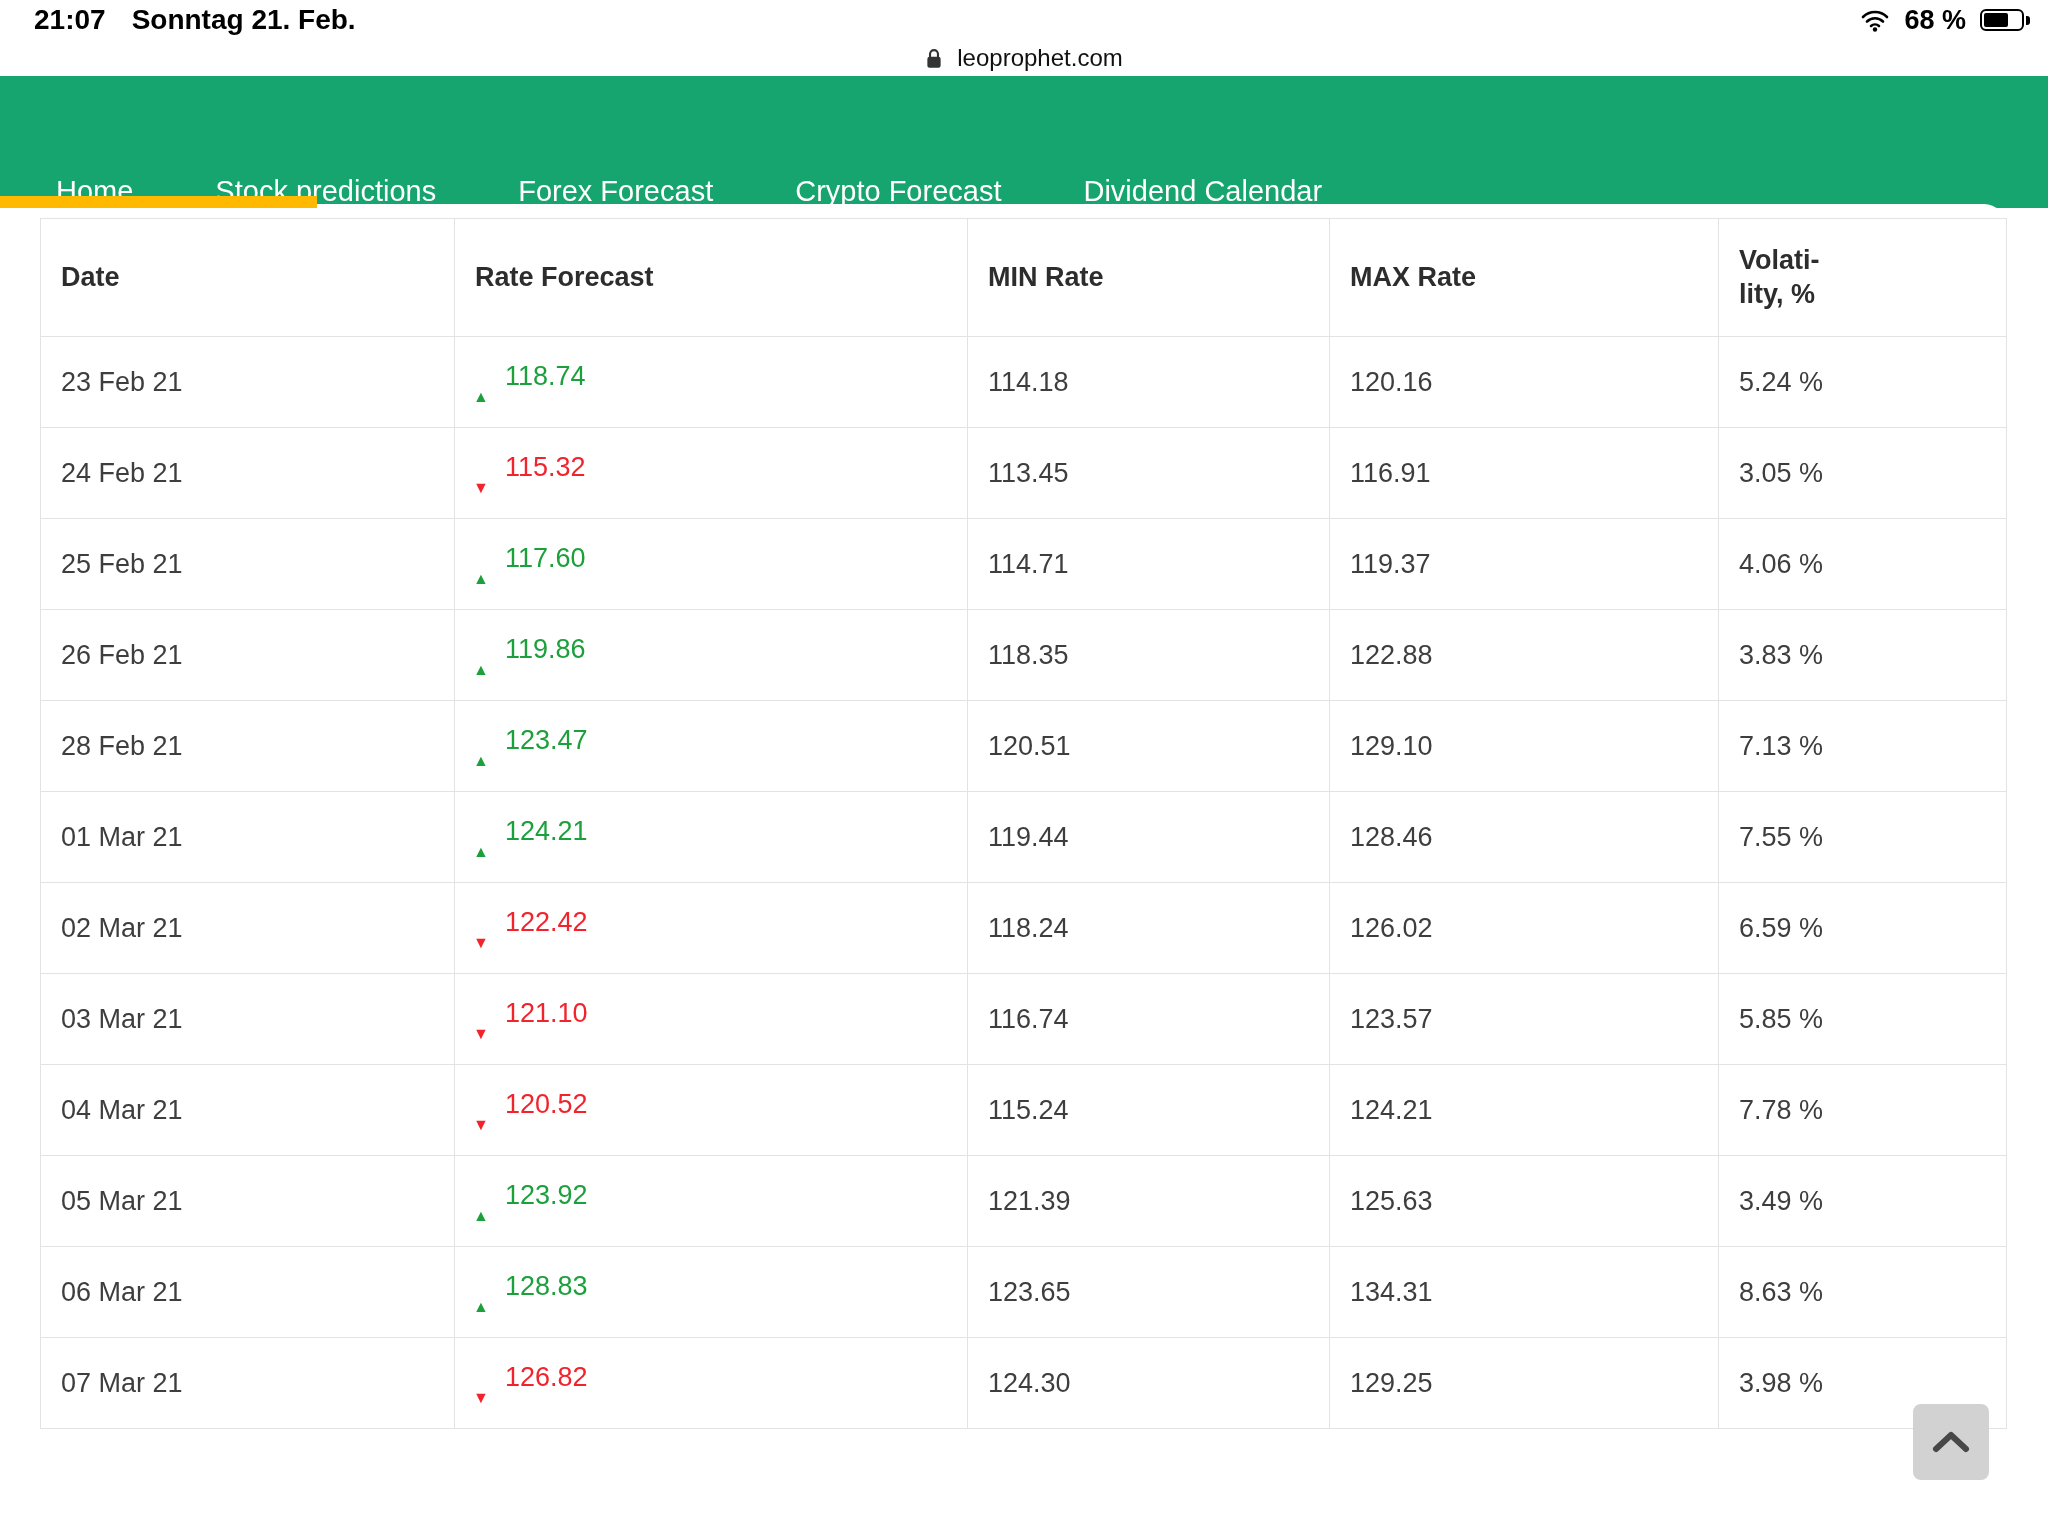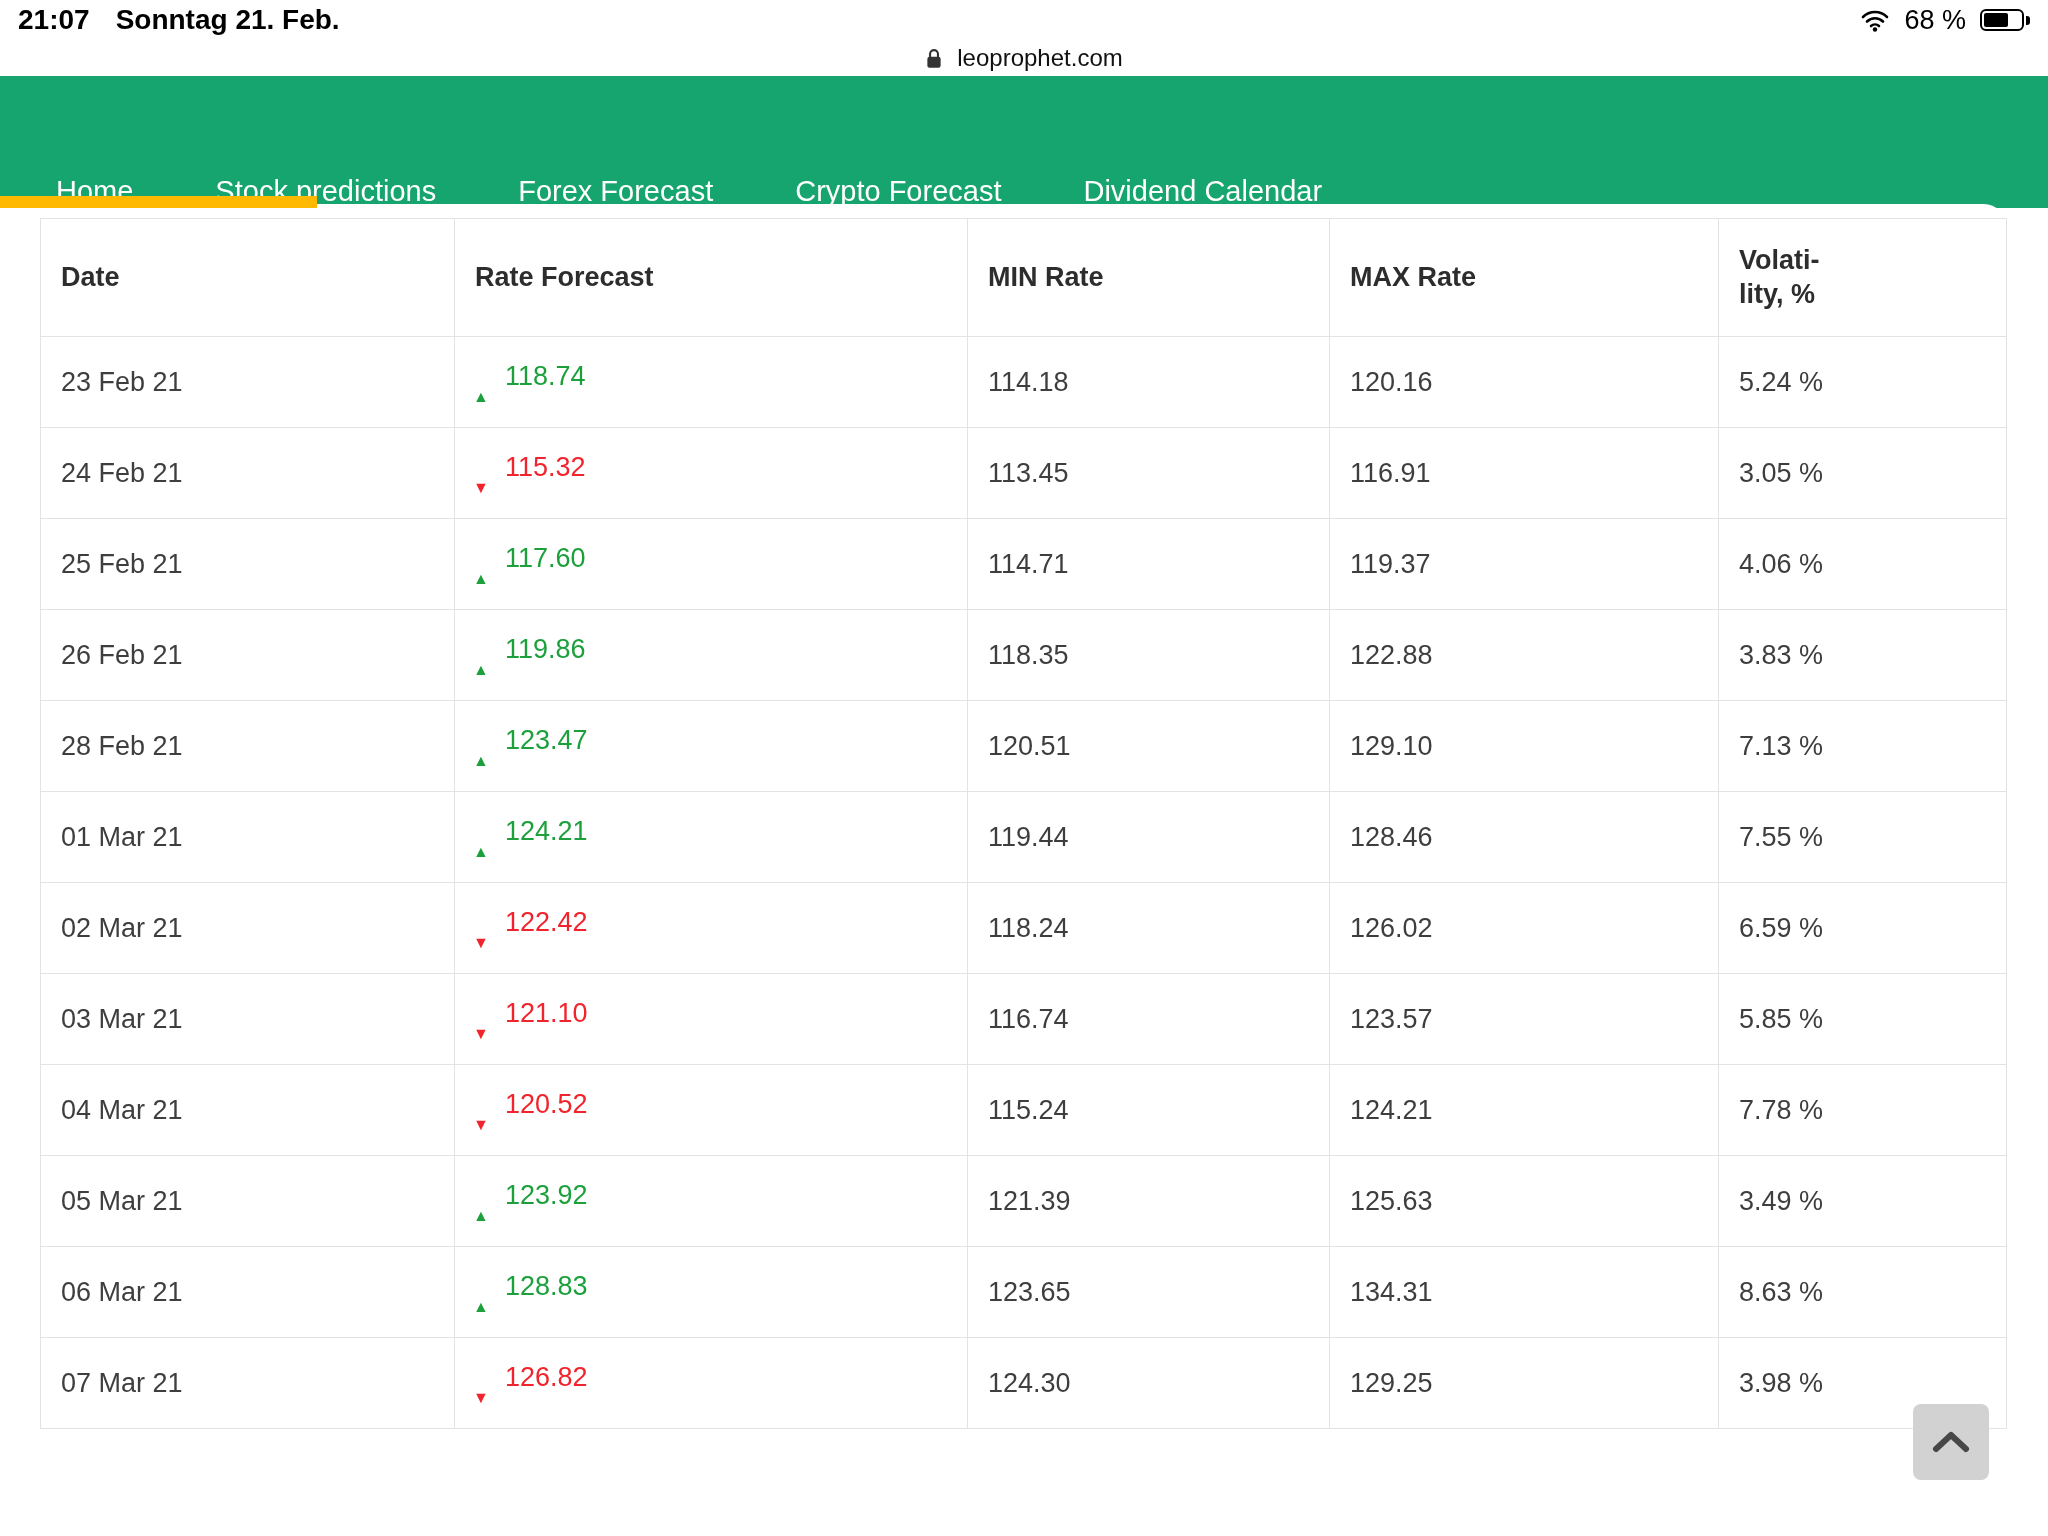--- a/index.html
+++ b/index.html
@@ -6,28 +6,28 @@
   html, body { background: #ffffff; }
   body {
     width: 2048px; height: 1536px;
     position: relative; overflow: hidden;
     font-family: "Liberation Sans", sans-serif;
     color: #222;
   }
 
   
   .status-bar {
-    position: absolute; top: 0; left: 0; right: 0; height: 40px;
+    position: absolute; top: 0; left: 16px; right: 0; height: 40px;
     display: flex; align-items: center;
     padding: 0 18px; font-size: 28px; font-weight: 600; color: #000;
     background: #fff; z-index: 10;
   }
   .status-bar .date { margin-left: 26px; }
   .status-right { margin-left: auto; display: flex; align-items: center; gap: 14px; }
-  .status-right .pct { font-size: 27px; font-weight: 400; }
+  .status-right .pct { font-size: 27px; font-weight: 700; }
   .battery { display: flex; align-items: center; }
   .battery-body {
     width: 44px; height: 22px; border: 2px solid #000; border-radius: 6px;
     padding: 2px; display: block;
   }
   .battery-fill { display: block; height: 100%; width: 68%; background: #000; border-radius: 2px; }
   .battery-nub { width: 4px; height: 9px; background: #000; border-radius: 0 3px 3px 0; margin-left: 2px; }
 
   
   .url-bar {

